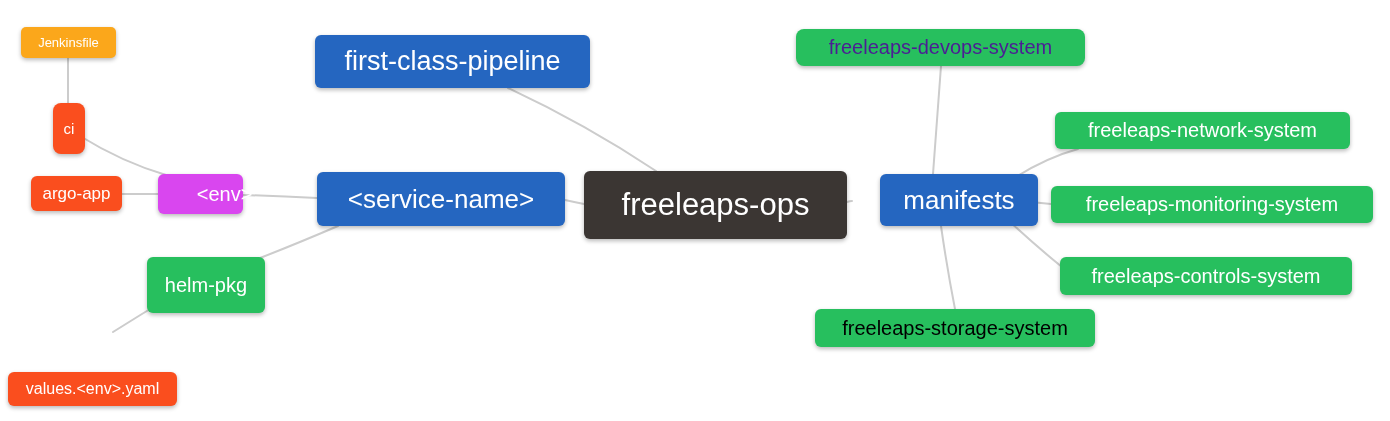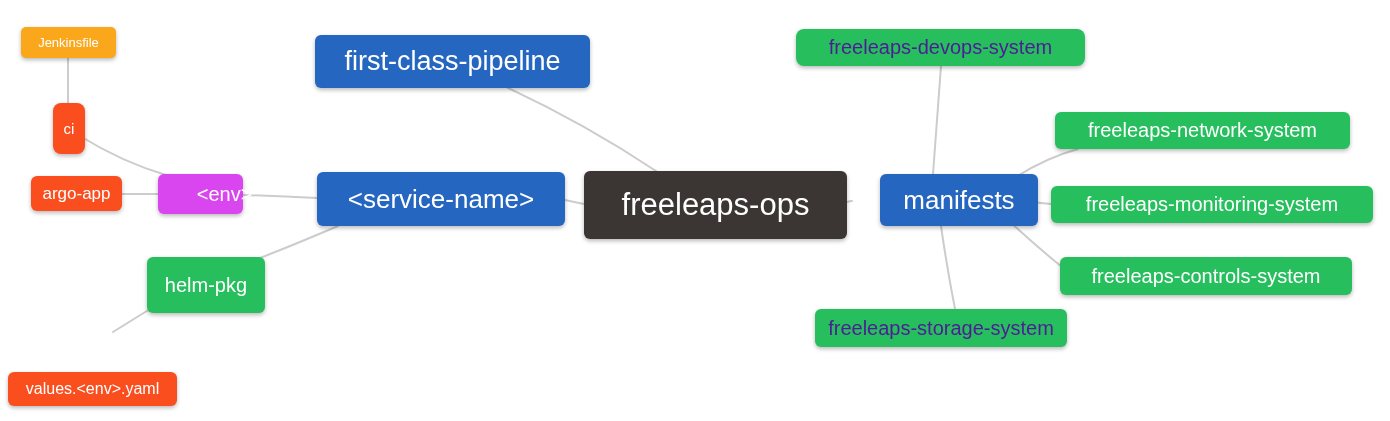--- a/index.html
+++ b/index.html
@@ -102,16 +102,16 @@
     </div>
     <div class="node" style="left: 1055px; top: 112px; width: 295px; height: 37px; background: rgb(39, 191, 94); font-size: 20px; border-radius: 6px; color: rgb(255, 255, 255);">
       <span>freeleaps-network-system</span>
     </div>
     <div class="node" style="left: 1051px; top: 186px; width: 322px; height: 37px; background: rgb(39, 191, 94); font-size: 20px; border-radius: 6px; color: rgb(255, 255, 255);">
       <span>freeleaps-monitoring-system</span>
     </div>
     <div class="node" style="left: 1060px; top: 257px; width: 292px; height: 38px; background: rgb(39, 191, 94); font-size: 20px; border-radius: 6px; color: rgb(255, 255, 255);">
       <span>freeleaps-controls-system</span>
     </div>
-    <div class="node" style="left: 815px; top: 309px; width: 252px; height: 38px; background: rgb(39, 191, 94); font-size: 20px; border-radius: 6px; color: #4c1d95;">
+    <div class="node" style="left: 815px; top: 309px; width: 280px; height: 38px; background: rgb(39, 191, 94); font-size: 20px; border-radius: 6px; color: #000000;">
       <span>freeleaps-storage-system</span>
     </div>
   </div>
 
 </body></html>

